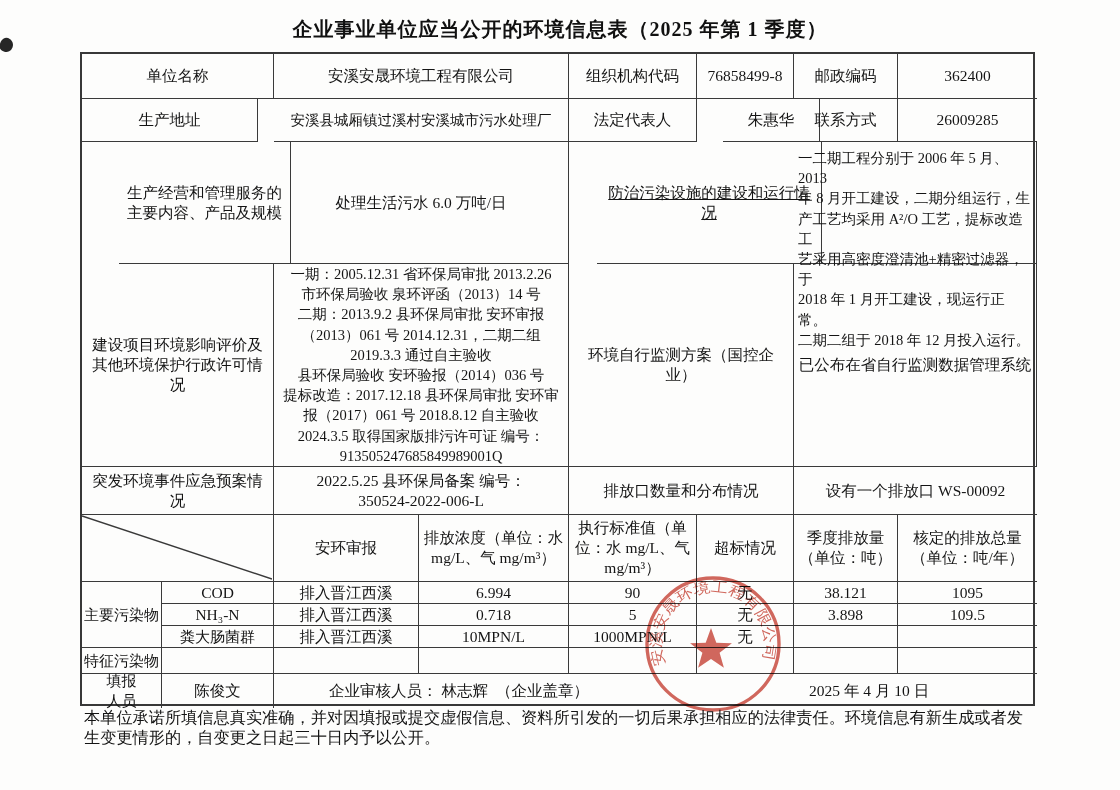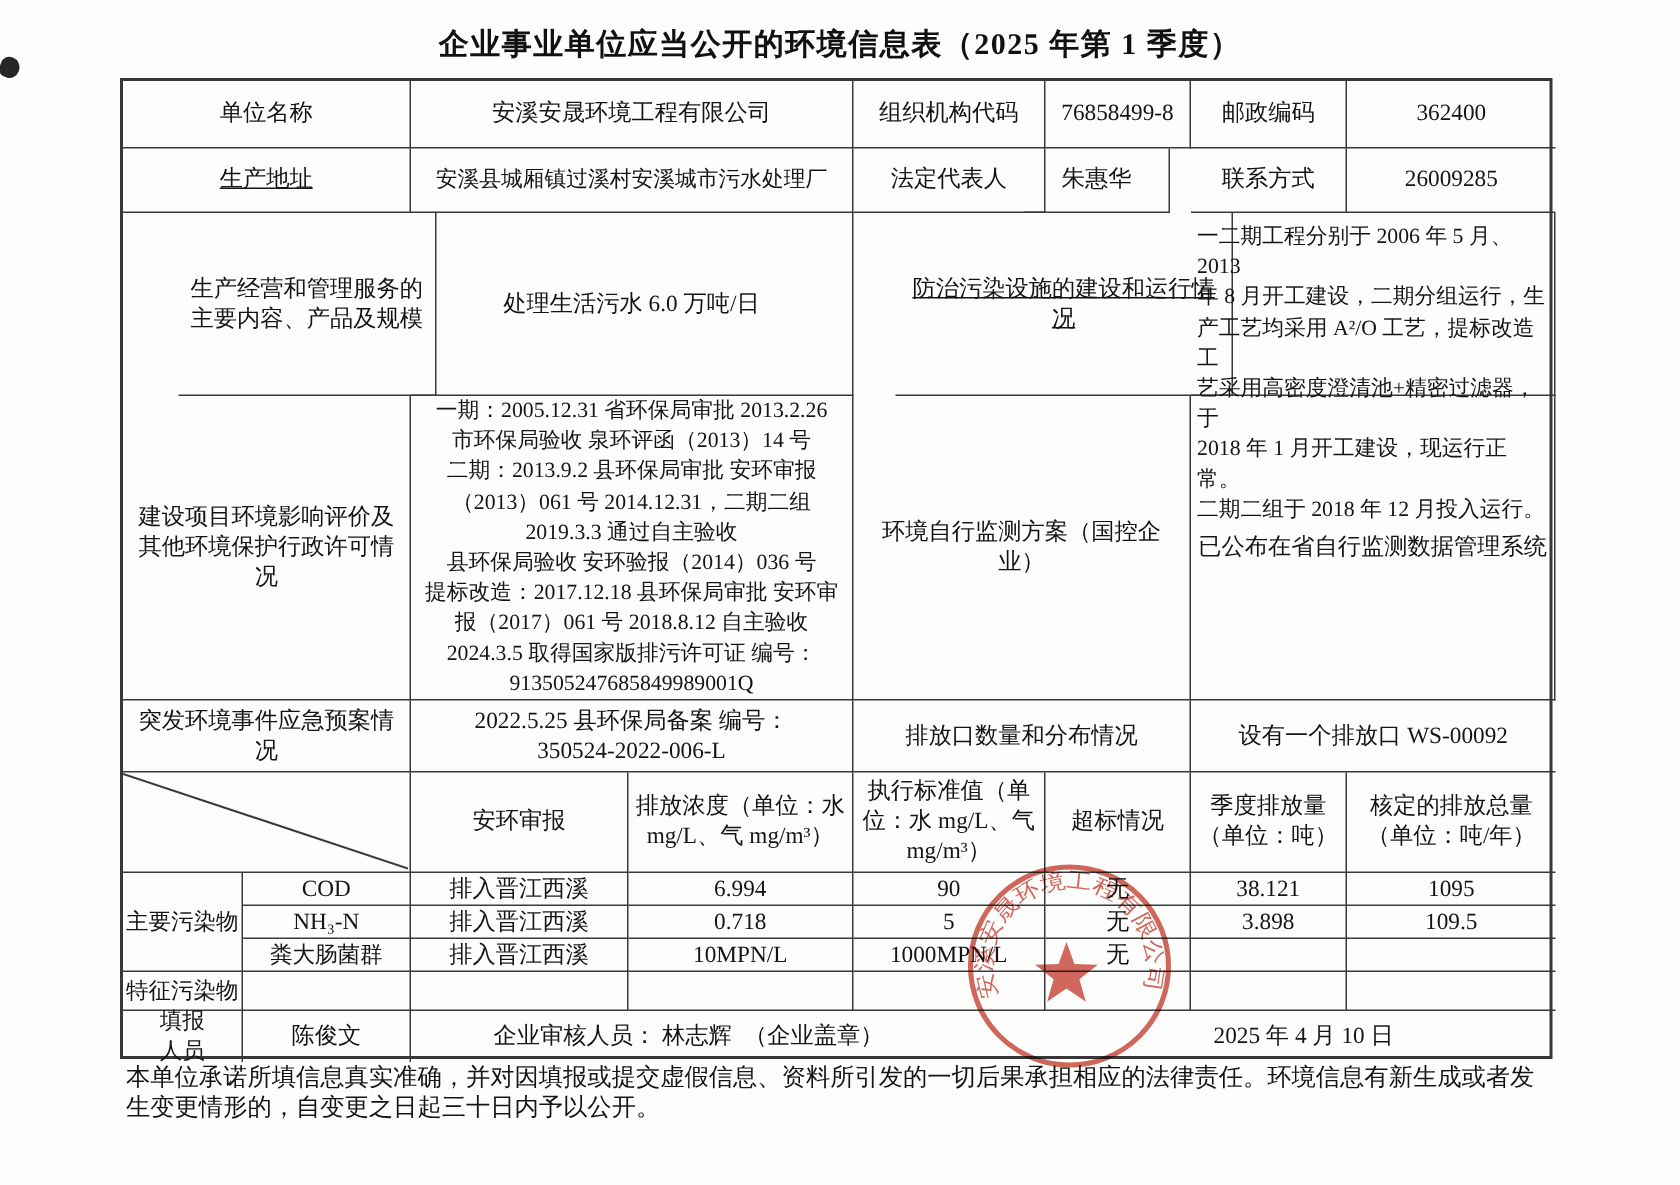--- a/index.html
+++ b/index.html
@@ -53,24 +53,24 @@
 
 <div id="sheet">
 
   <div class="c" style="left:0;top:0;width:192px;height:45px;">单位名称</div>
   <div class="c" style="left:192px;top:0;width:295px;height:45px;">安溪安晟环境工程有限公司</div>
   <div class="c" style="left:487px;top:0;width:128px;height:45px;">组织机构代码</div>
   <div class="c" style="left:615px;top:0;width:97px;height:45px;">76858499-8</div>
   <div class="c" style="left:712px;top:0;width:104px;height:45px;">邮政编码</div>
   <div class="c nr" style="left:816px;top:0;width:139px;height:45px;">362400</div>
 
-  <div class="c" style="left:0;top:45px;width:192px;height:43px;text-decoration:underline;">生产地址</div>
+  <div class="c" style="left:0;top:45px;width:176px;height:43px;">生产地址</div>
   <div class="c small" style="left:192px;top:45px;width:295px;height:43px;">安溪县城厢镇过溪村安溪城市污水处理厂</div>
   <div class="c" style="left:487px;top:45px;width:128px;height:43px;">法定代表人</div>
-  <div class="c" style="left:601px;top:45px;width:97px;height:43px;">朱惠华</div>
+  <div class="c" style="left:641px;top:45px;width:97px;height:43px;">朱惠华</div>
   <div class="c" style="left:712px;top:45px;width:104px;height:43px;">联系方式</div>
   <div class="c nr" style="left:816px;top:45px;width:139px;height:43px;">26009285</div>
 
   <div class="c" style="left:0;top:88px;width:172px;height:122px;margin-left:37px;">生产经营和管理服务的主要内容、产品及规模</div>
   <div class="c" style="left:192px;top:88px;width:295px;height:122px;">处理生活污水 6.0 万吨/日</div>
   <div class="c" style="left:515px;top:88px;width:225px;height:122px;text-decoration:underline;">防治污染设施的建设和运行情况</div>
   <div class="c small left" style="left:712px;top:88px;width:243px;height:122px;overflow:visible;align-items:flex-start;padding-top:6px;">一二期工程分别于 2006 年 5 月、2013
 年 8 月开工建设，二期分组运行，生
 产工艺均采用 A²/O 工艺，提标改造工
 艺采用高密度澄清池+精密过滤器，于

